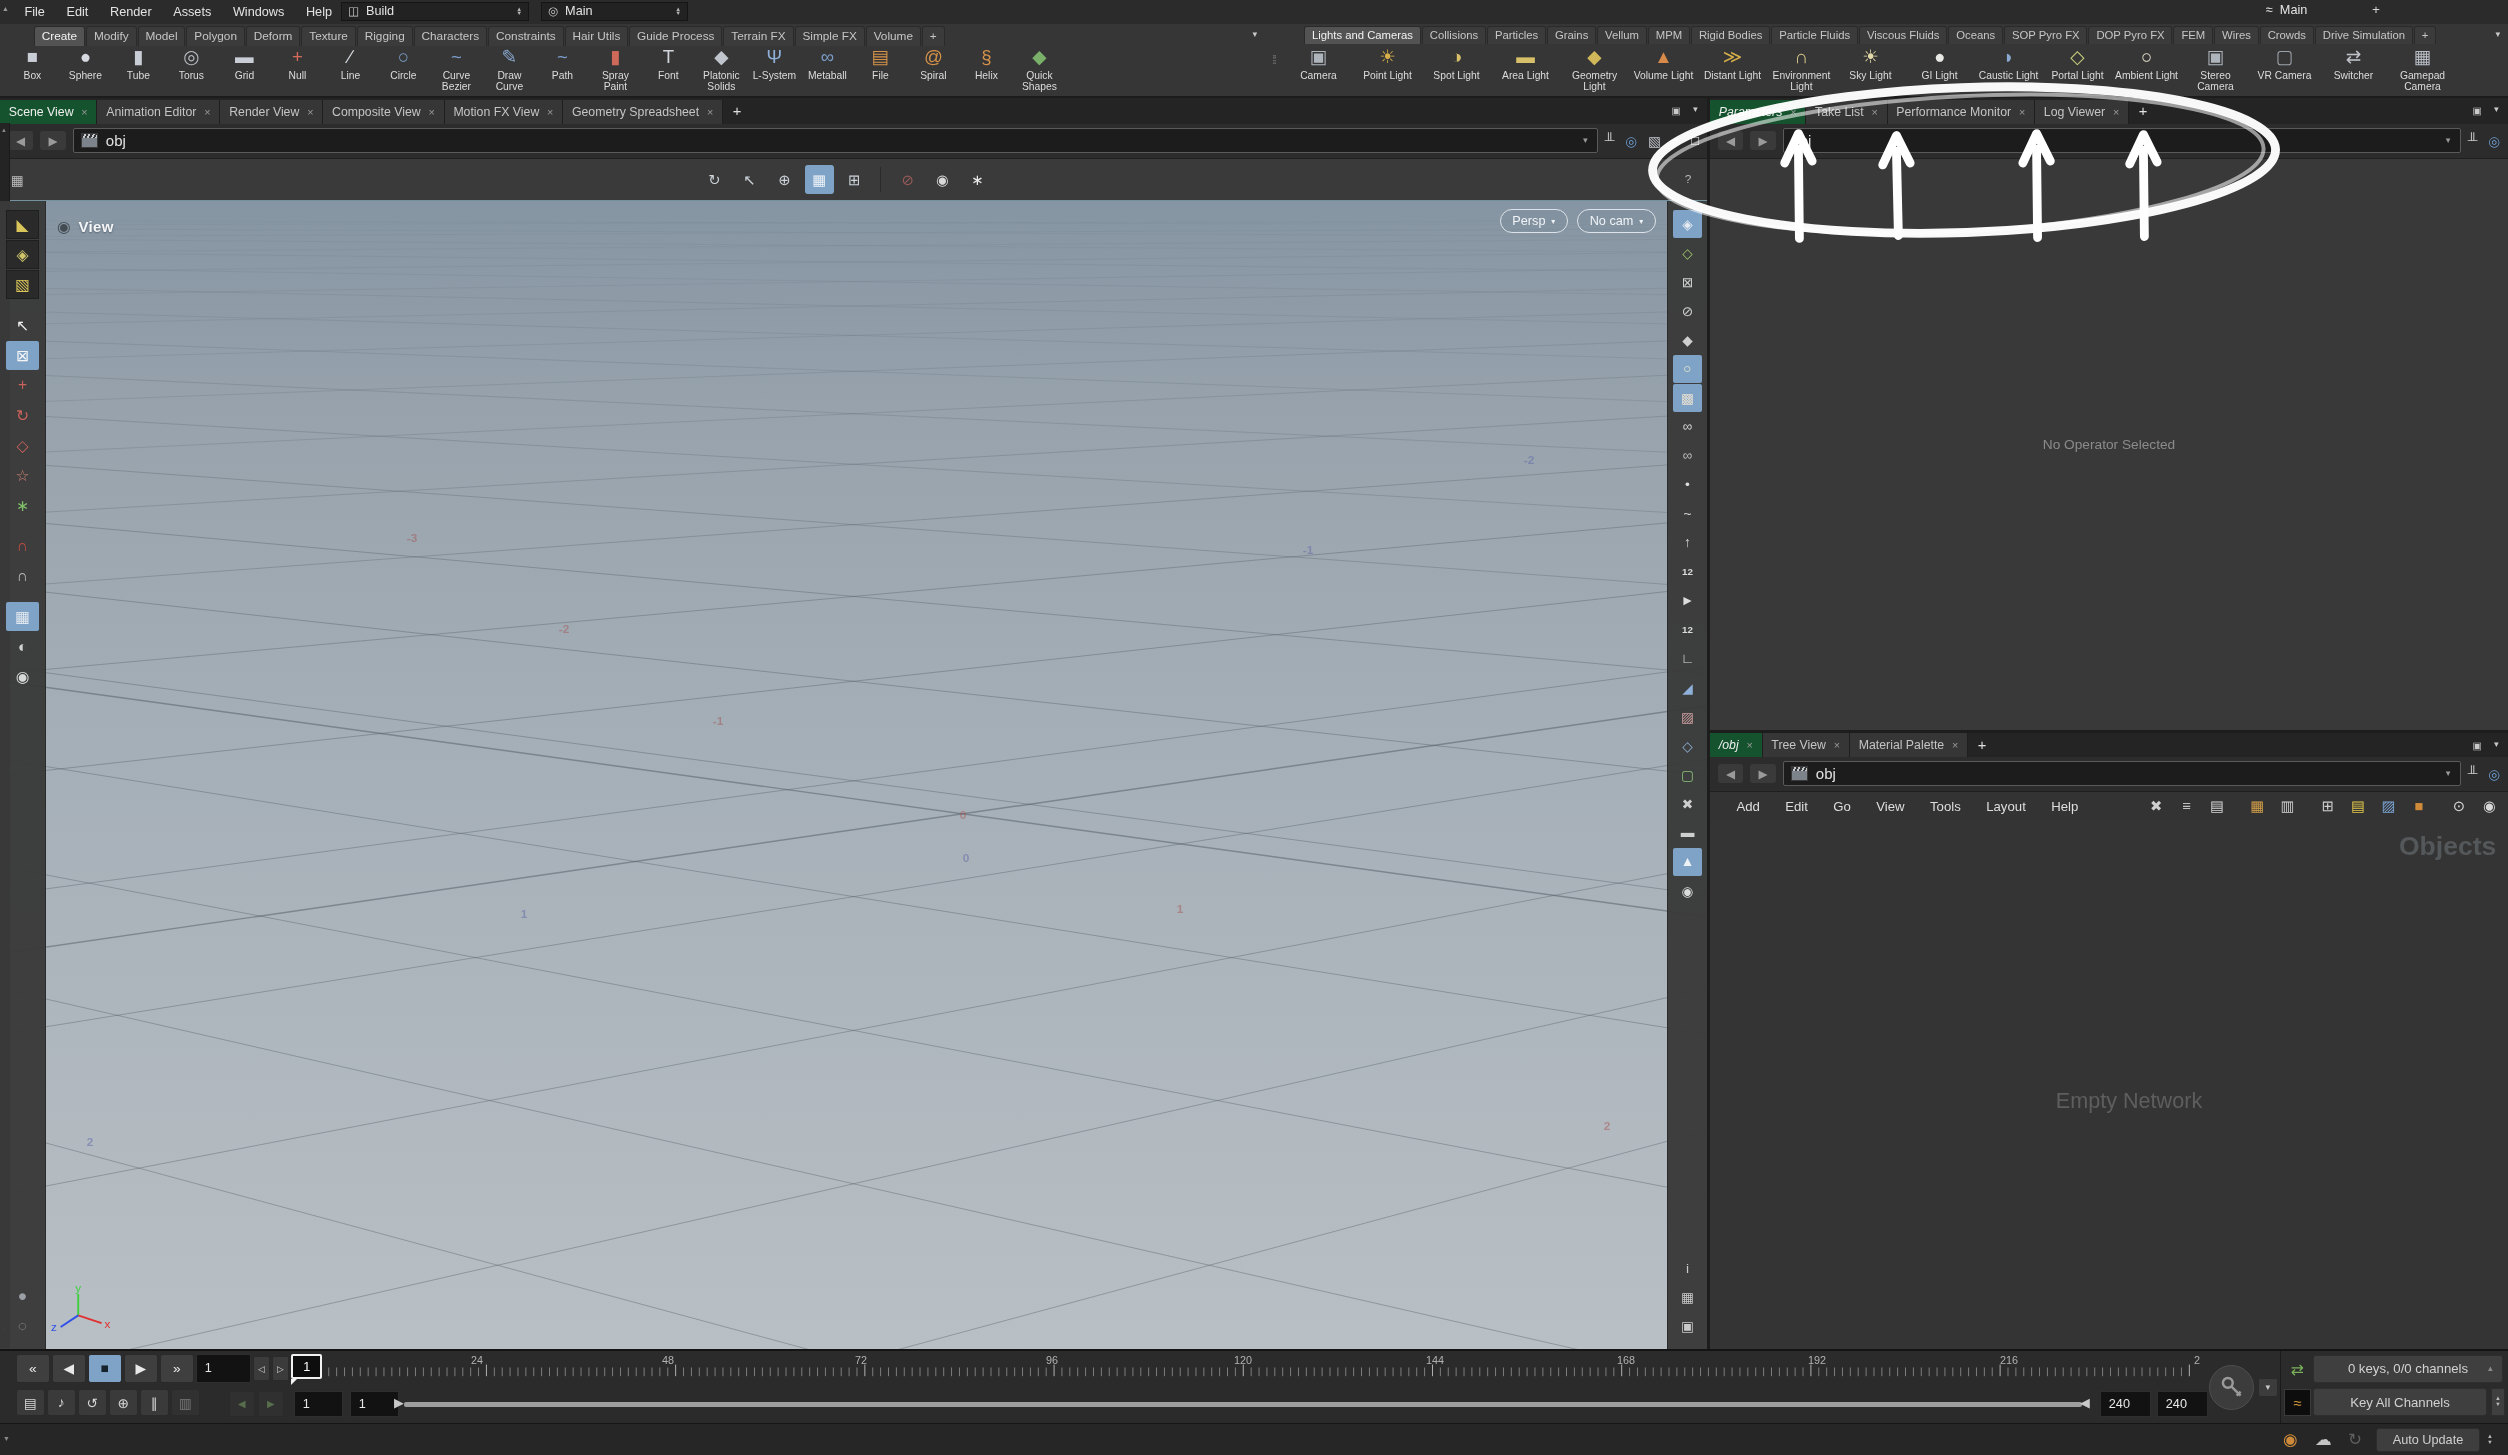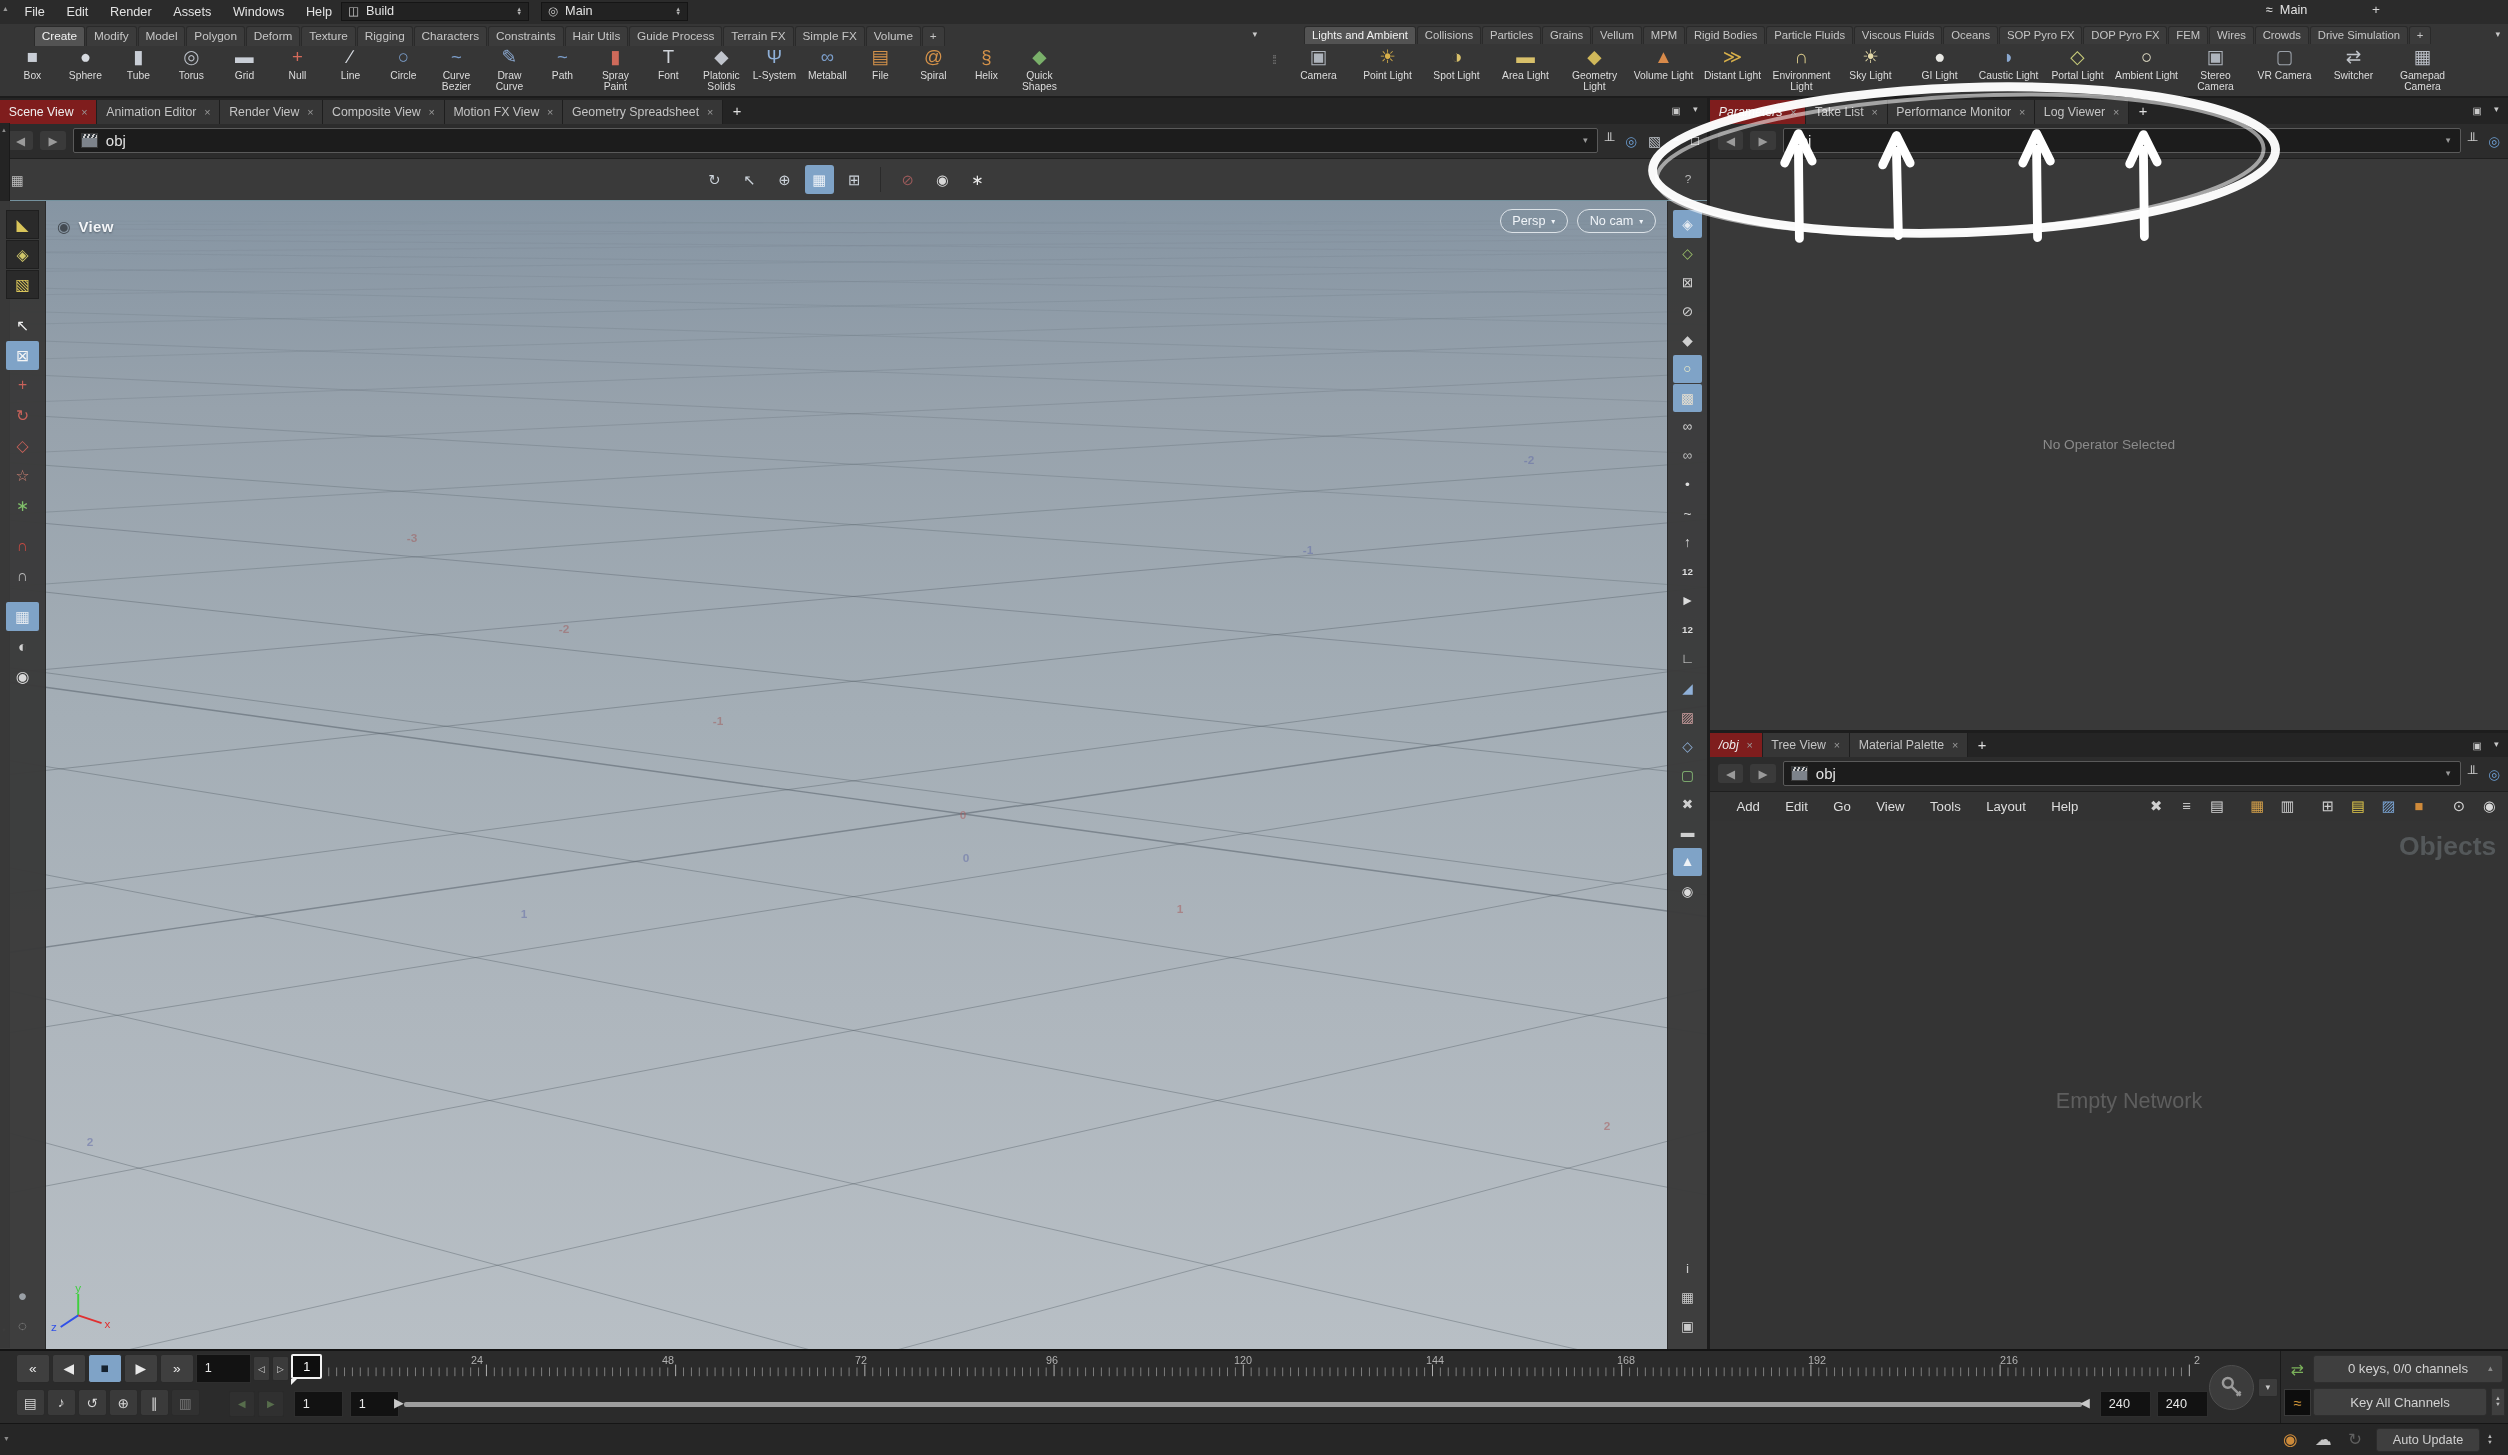--- a/index.html
+++ b/index.html
@@ -33,21 +33,21 @@
   #shelf-tools-right{left:1284px;}
   .shelf-tool{text-align:center;color:#dcdcdc;font-size:10.3px;line-height:1.12;}
   #shelf-tools-left .shelf-tool{width:53px;}
   #shelf-tools-right .shelf-tool{width:69px;}
   .shelf-tool .g{display:block;font-size:18.6px;height:22.5px;line-height:22.5px;margin-bottom:1px;}
   
   .pane{position:absolute;background:#303030;}
   .tabbar{position:absolute;left:0;top:0;right:0;height:25.5px;background:#242424;display:flex;align-items:flex-end;}
   .tabs{display:flex;height:23.5px;}
   .tab{display:flex;align-items:center;gap:7.8px;padding:0 8.8px;background:#363636;color:#c4c4c4;font-size:12.3px;border-right:1px solid #1e1e1e;white-space:nowrap;}
-  .tab.active{background:#7f1d1d;color:#efefef;}
+  .tab.active{background:#14532d;color:#efefef;}
   .tab.italic .lbl{font-style:italic;}
   .tab .close{font-size:10.8px;color:#9a9a9a;}
   .add-tab{align-self:center;padding:0 9.8px;font-size:14.7px;color:#e0e0e0;}
   .tb-right{position:absolute;right:7.8px;top:6.9px;display:flex;gap:10.8px;color:#c9c9c9;font-size:9.8px;}
   .tb-right .mx{font-size:9.8px;} .tb-right .dd{font-size:7.8px;}
   .pathbar{position:absolute;left:0;right:0;height:35px;background:#2c2c2c;border-bottom:1px solid #1f1f1f;display:flex;align-items:center;gap:6.9px;padding:0 7.8px;box-sizing:border-box;}
   .nav{width:25.5px;height:19.6px;background:#3a3a3a;border-radius:2.9px;display:flex;align-items:center;justify-content:center;font-size:11.8px;color:#9a9a9a;}
   .path-field{flex:1;height:25.5px;background:#1c1c1c;border:1px solid #5a5a5a;border-radius:2px;display:flex;align-items:center;gap:7.8px;padding:0 7.8px;box-sizing:border-box;}
   .path-field .pv{font-size:15px;color:#e2e2e2;}
   .path-field .dd{margin-left:auto;font-size:7.8px;color:#9a9a9a;}
@@ -226,21 +226,21 @@
         <div class="shelf-tool"><span class="g" style="color: rgb(192, 196, 204);">◆</span><span class="lbl">Platonic Solids</span></div>
         <div class="shelf-tool"><span class="g" style="color: rgb(143, 176, 216);">Ψ</span><span class="lbl">L-System</span></div>
         <div class="shelf-tool"><span class="g" style="color: rgb(122, 156, 200);">∞</span><span class="lbl">Metaball</span></div>
         <div class="shelf-tool"><span class="g" style="color: rgb(212, 146, 74);">▤</span><span class="lbl">File</span></div>
         <div class="shelf-tool"><span class="g" style="color: rgb(212, 146, 74);">@</span><span class="lbl">Spiral</span></div>
         <div class="shelf-tool"><span class="g" style="color: rgb(212, 146, 74);">§</span><span class="lbl">Helix</span></div>
         <div class="shelf-tool"><span class="g" style="color: rgb(122, 176, 106);">◆</span><span class="lbl">Quick Shapes</span></div>
     </div>
     <div id="shelf-handle">⁞⁞</div>
     <div class="shelf-tabs" id="shelf-tabs-right">
-      <span class="shelf-tab active">Lights and Ambient</span>
+      <span class="shelf-tab active">Lights and Cameras</span>
         <span class="shelf-tab">Collisions</span>
         <span class="shelf-tab">Particles</span>
         <span class="shelf-tab">Grains</span>
         <span class="shelf-tab">Vellum</span>
         <span class="shelf-tab">MPM</span>
         <span class="shelf-tab">Rigid Bodies</span>
         <span class="shelf-tab">Particle Fluids</span>
         <span class="shelf-tab">Viscous Fluids</span>
         <span class="shelf-tab">Oceans</span>
         <span class="shelf-tab">SOP Pyro FX</span>

